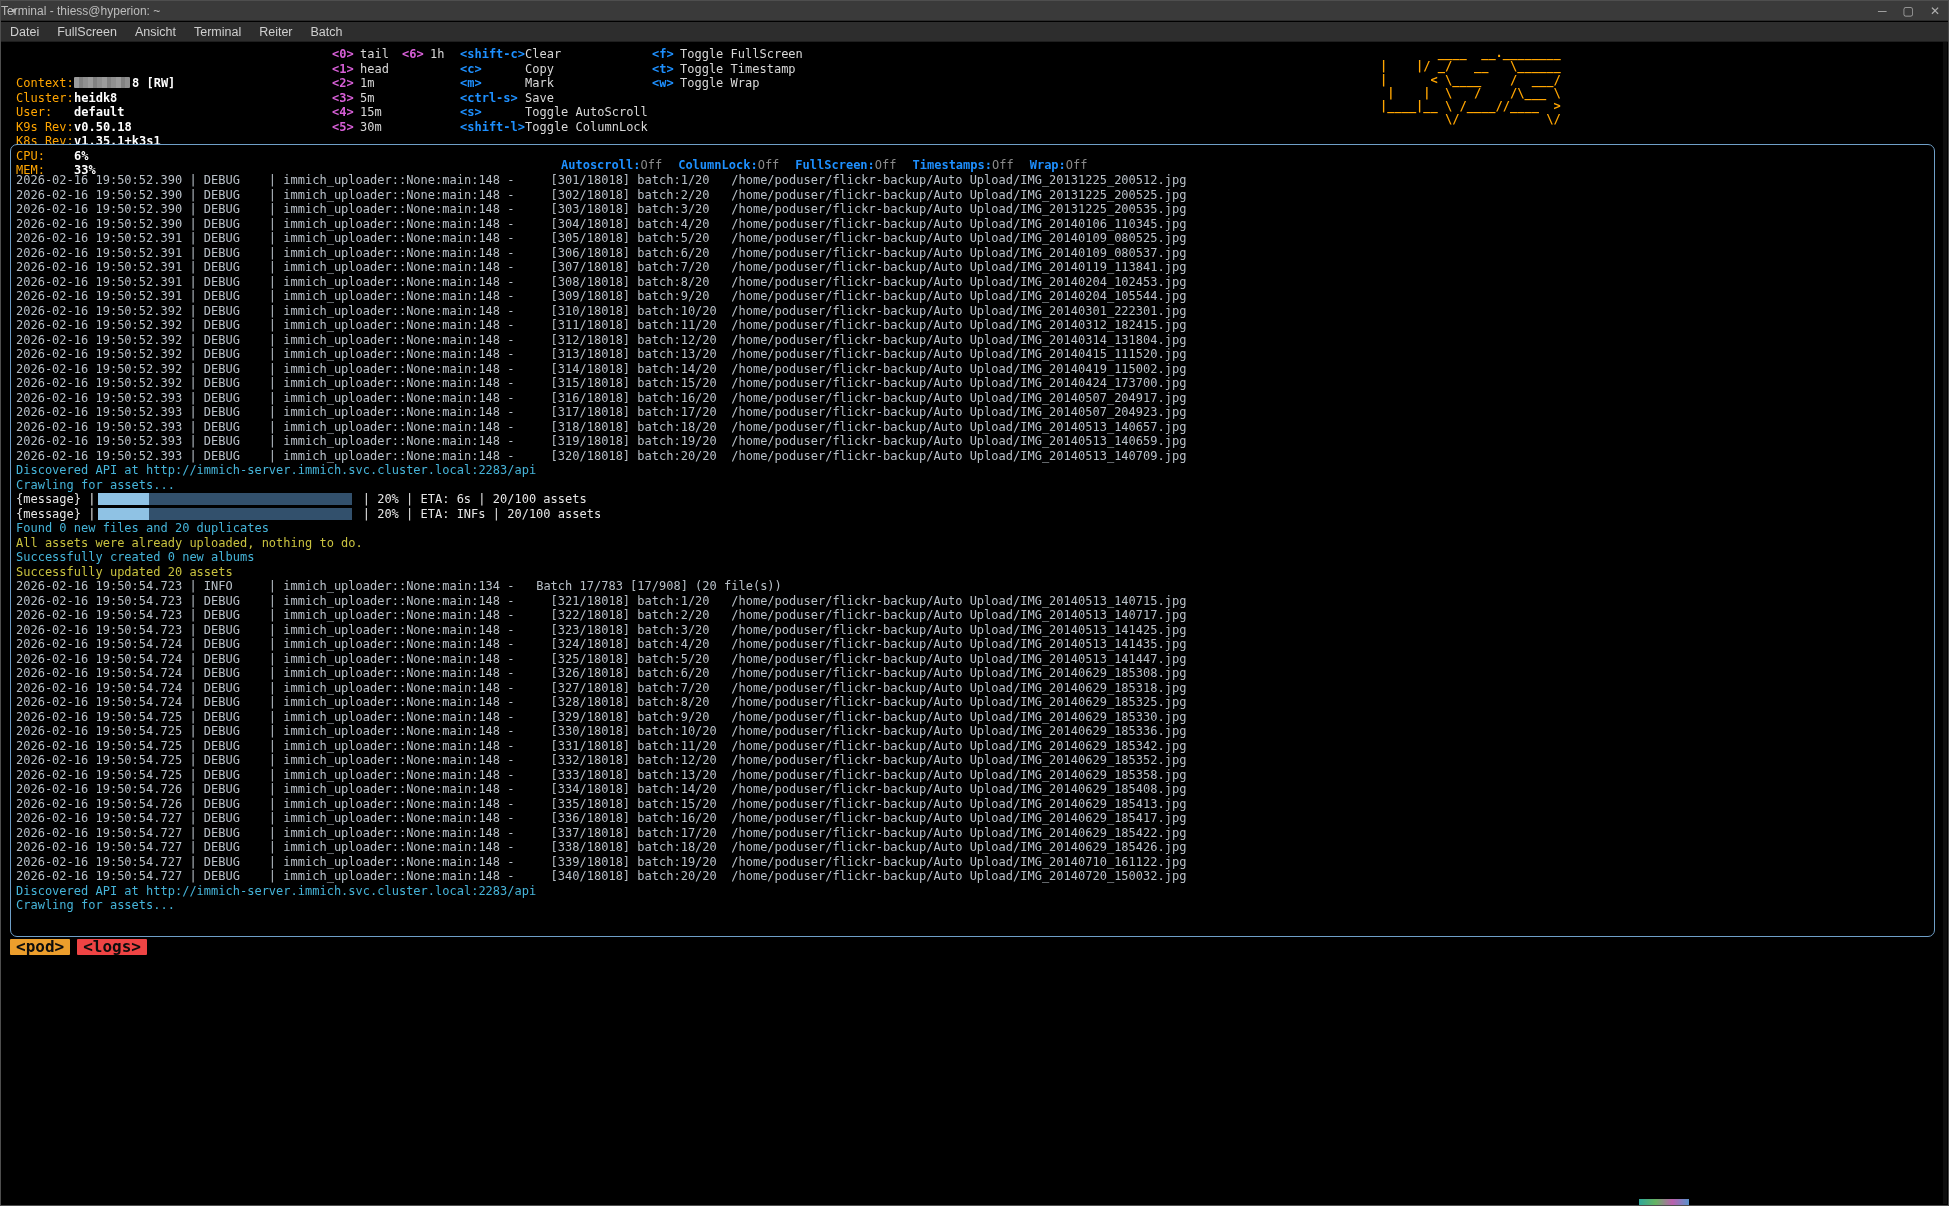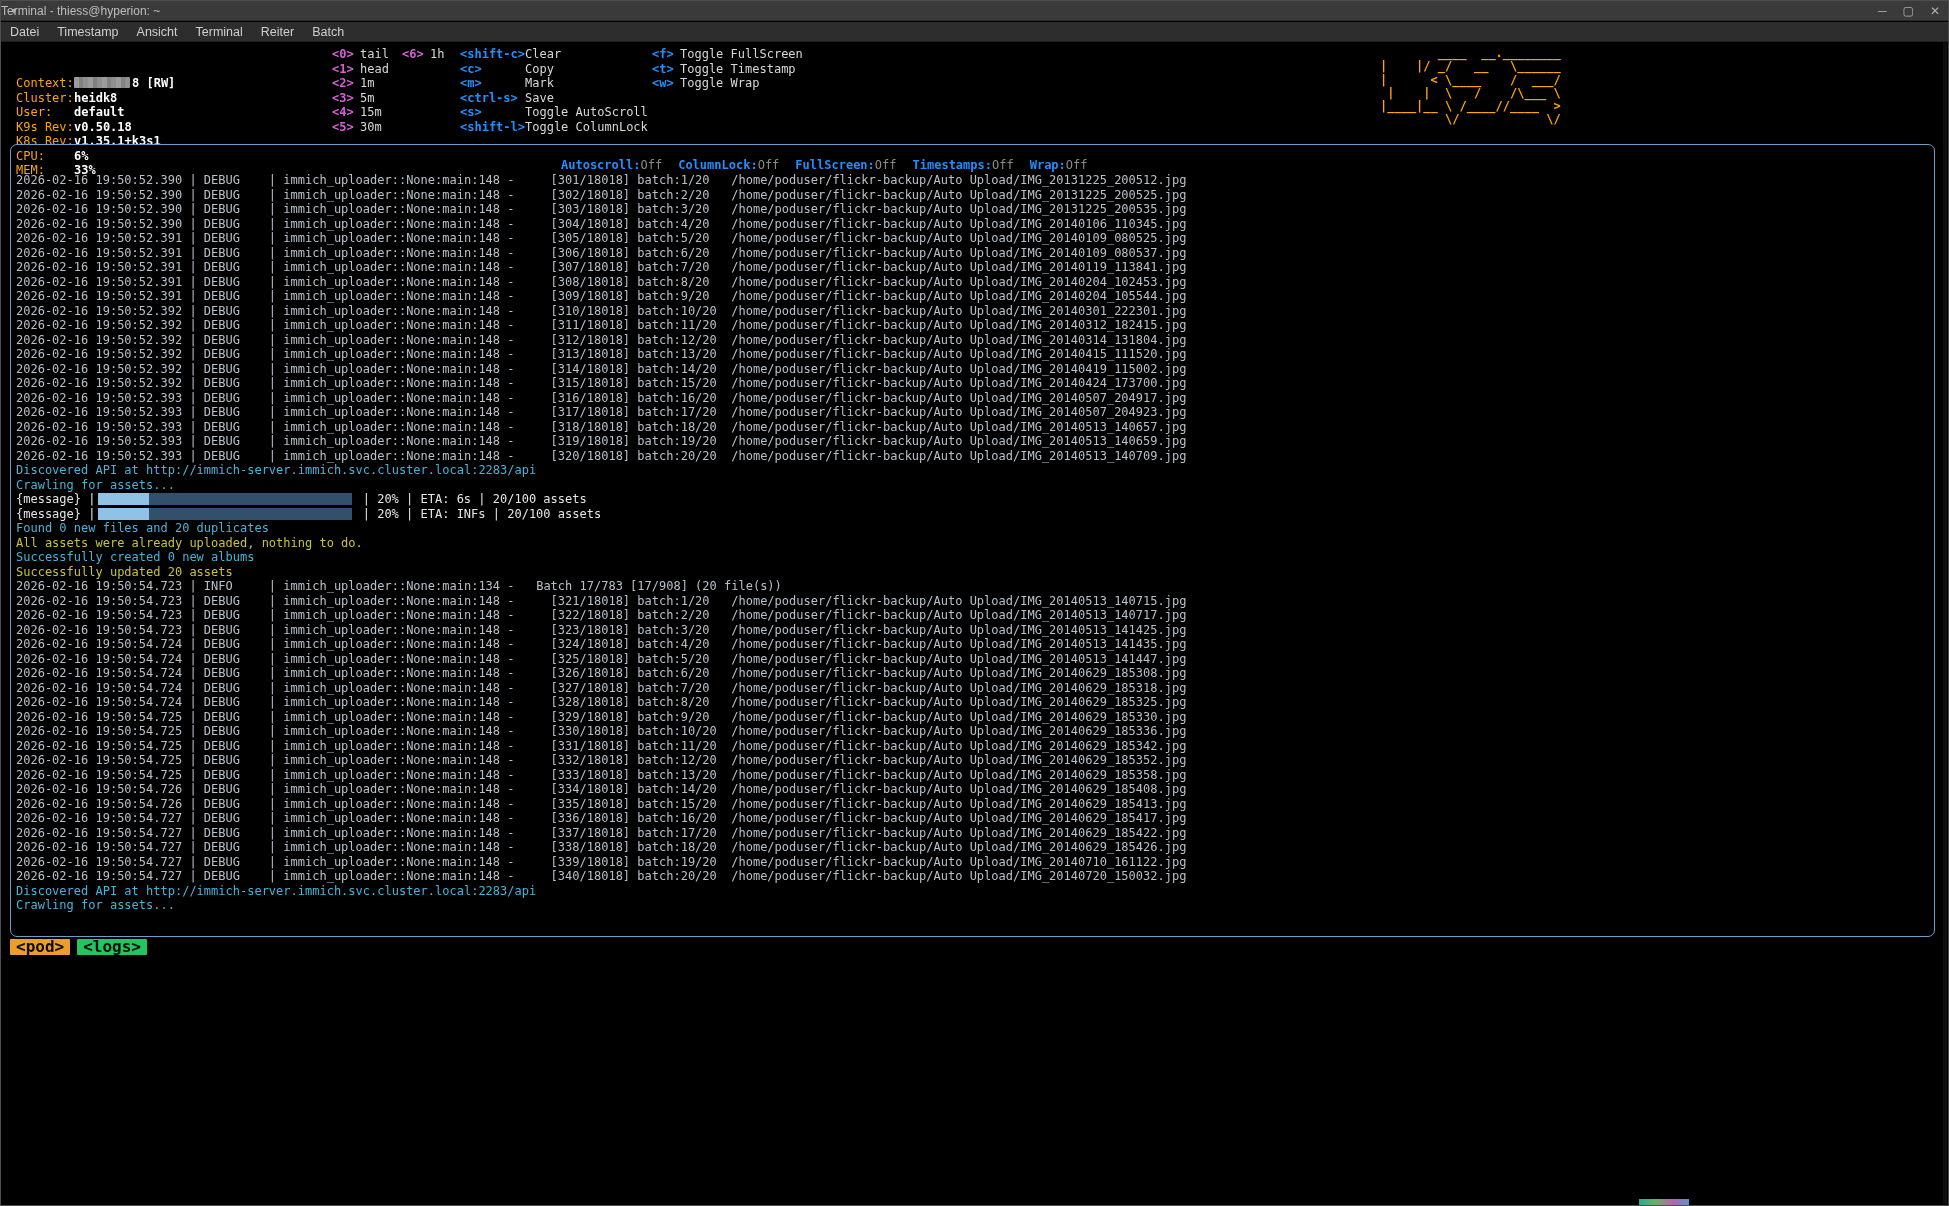--- a/index.html
+++ b/index.html
@@ -68,21 +68,21 @@
   .ln.bar .msg { color:#e6e6e6; }
   .track { display:inline-block; width:254px; height:12px; background:#32506c;
            vertical-align:-2px; margin:0 3px; }
   .fill { display:block; height:100%; background:#8fc2e4; }
 
   
   .crumbs { position:absolute; left:8px; top:897px; display:flex; gap:7px; }
   .crumb { font-weight:bold; color:#0d0d0d; padding:0 6px; font-size:16px; line-height:16px;
            border-radius:1px; cursor:default; }
   .crumb-0 { background:#ec9e2c; }
-  .crumb-1 { background:#22c55e; }
+  .crumb-1 { background:#ef4444; }
 
   .scrollstrip { position:absolute; right:0; top:0; bottom:0; width:4px; background:#0e0e0e; }
   .artifact { position:absolute; left:1638px; bottom:0; width:50px; height:6px;
               background:linear-gradient(90deg,#3ad0c0,#7fe07a,#e879d8,#6fb7ff); opacity:.8; }
 </style>
 </head>
 <body>
 
 <div class="window">
 
@@ -91,21 +91,21 @@
     <div class="titlebar-title">Terminal - thiess@hyperion: ~</div>
     <div class="titlebar-controls">
       <span>─</span>
       <span>▢</span>
       <span>✕</span>
     </div>
   </div>
 
   <div class="menubar" id="menubar">
       <span class="menu-item">Datei</span>
-      <span class="menu-item">Timestamp</span>
+      <span class="menu-item">FullScreen</span>
       <span class="menu-item">Ansicht</span>
       <span class="menu-item">Terminal</span>
       <span class="menu-item">Reiter</span>
       <span class="menu-item">Batch</span>
     </div>
 
   <div class="term">
 
     <div class="k9s-header">
       <div id="info-rows"><div class="info-row"><span class="info-label">Context:</span><span class="redacted"></span><span class="info-value">8 [RW]</span></div><div class="info-row"><span class="info-label">Cluster:</span><span class="info-value">heidk8</span></div><div class="info-row"><span class="info-label">User:</span><span class="info-value">default</span></div><div class="info-row"><span class="info-label">K9s Rev:</span><span class="info-value">v0.50.18</span></div><div class="info-row"><span class="info-label">K8s Rev:</span><span class="info-value">v1.35.1+k3s1</span></div><div class="info-row"><span class="info-label">CPU:</span><span class="info-value">6%</span></div><div class="info-row"><span class="info-label">MEM:</span><span class="info-value">33%</span></div></div>

